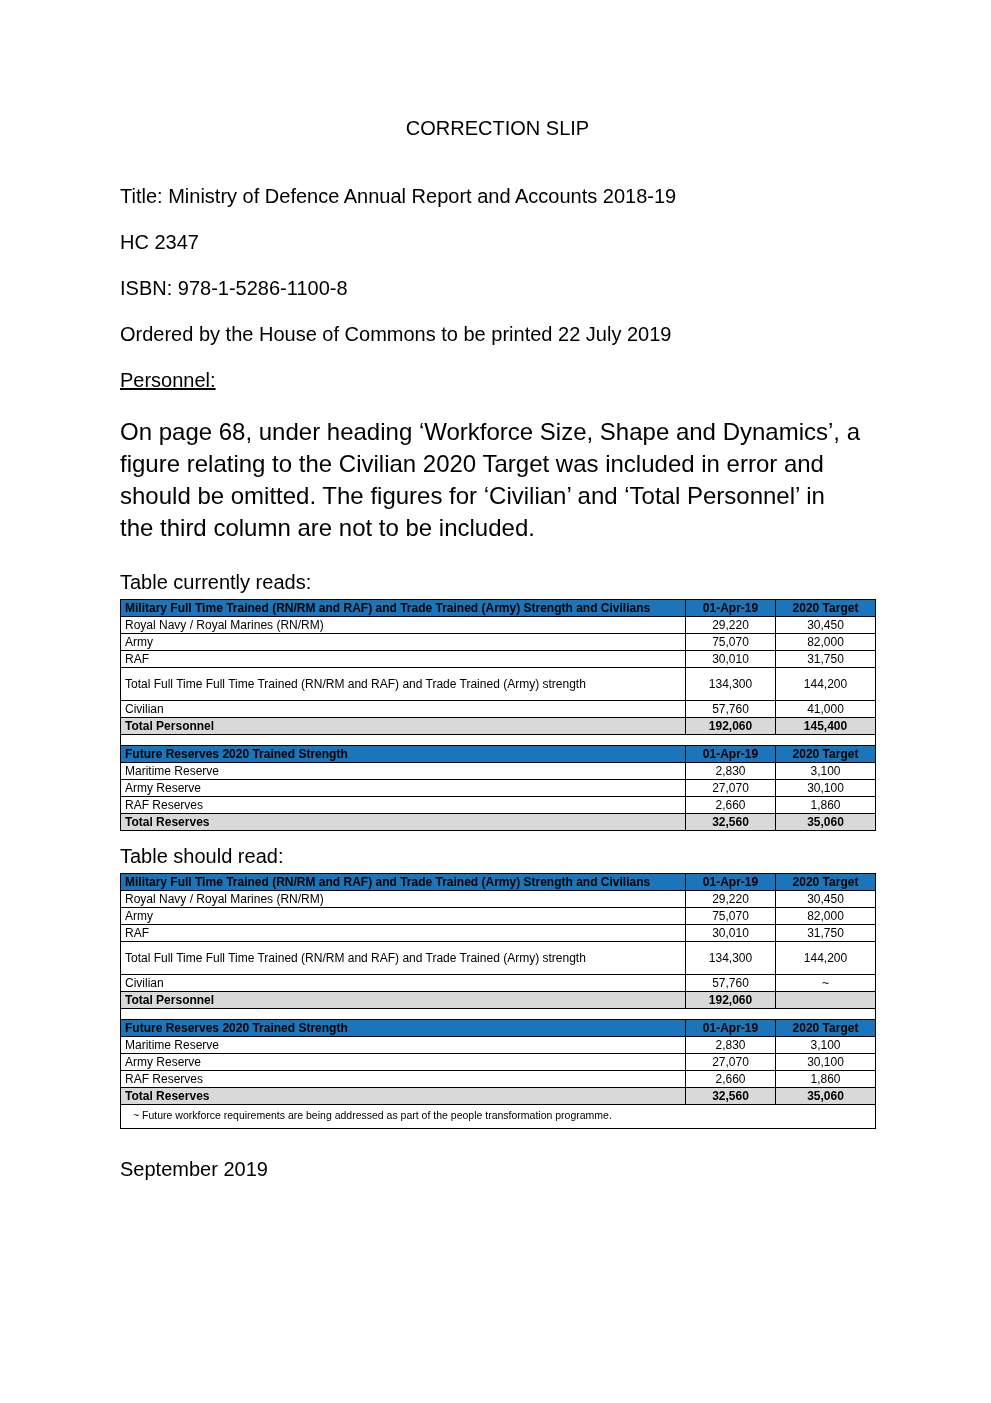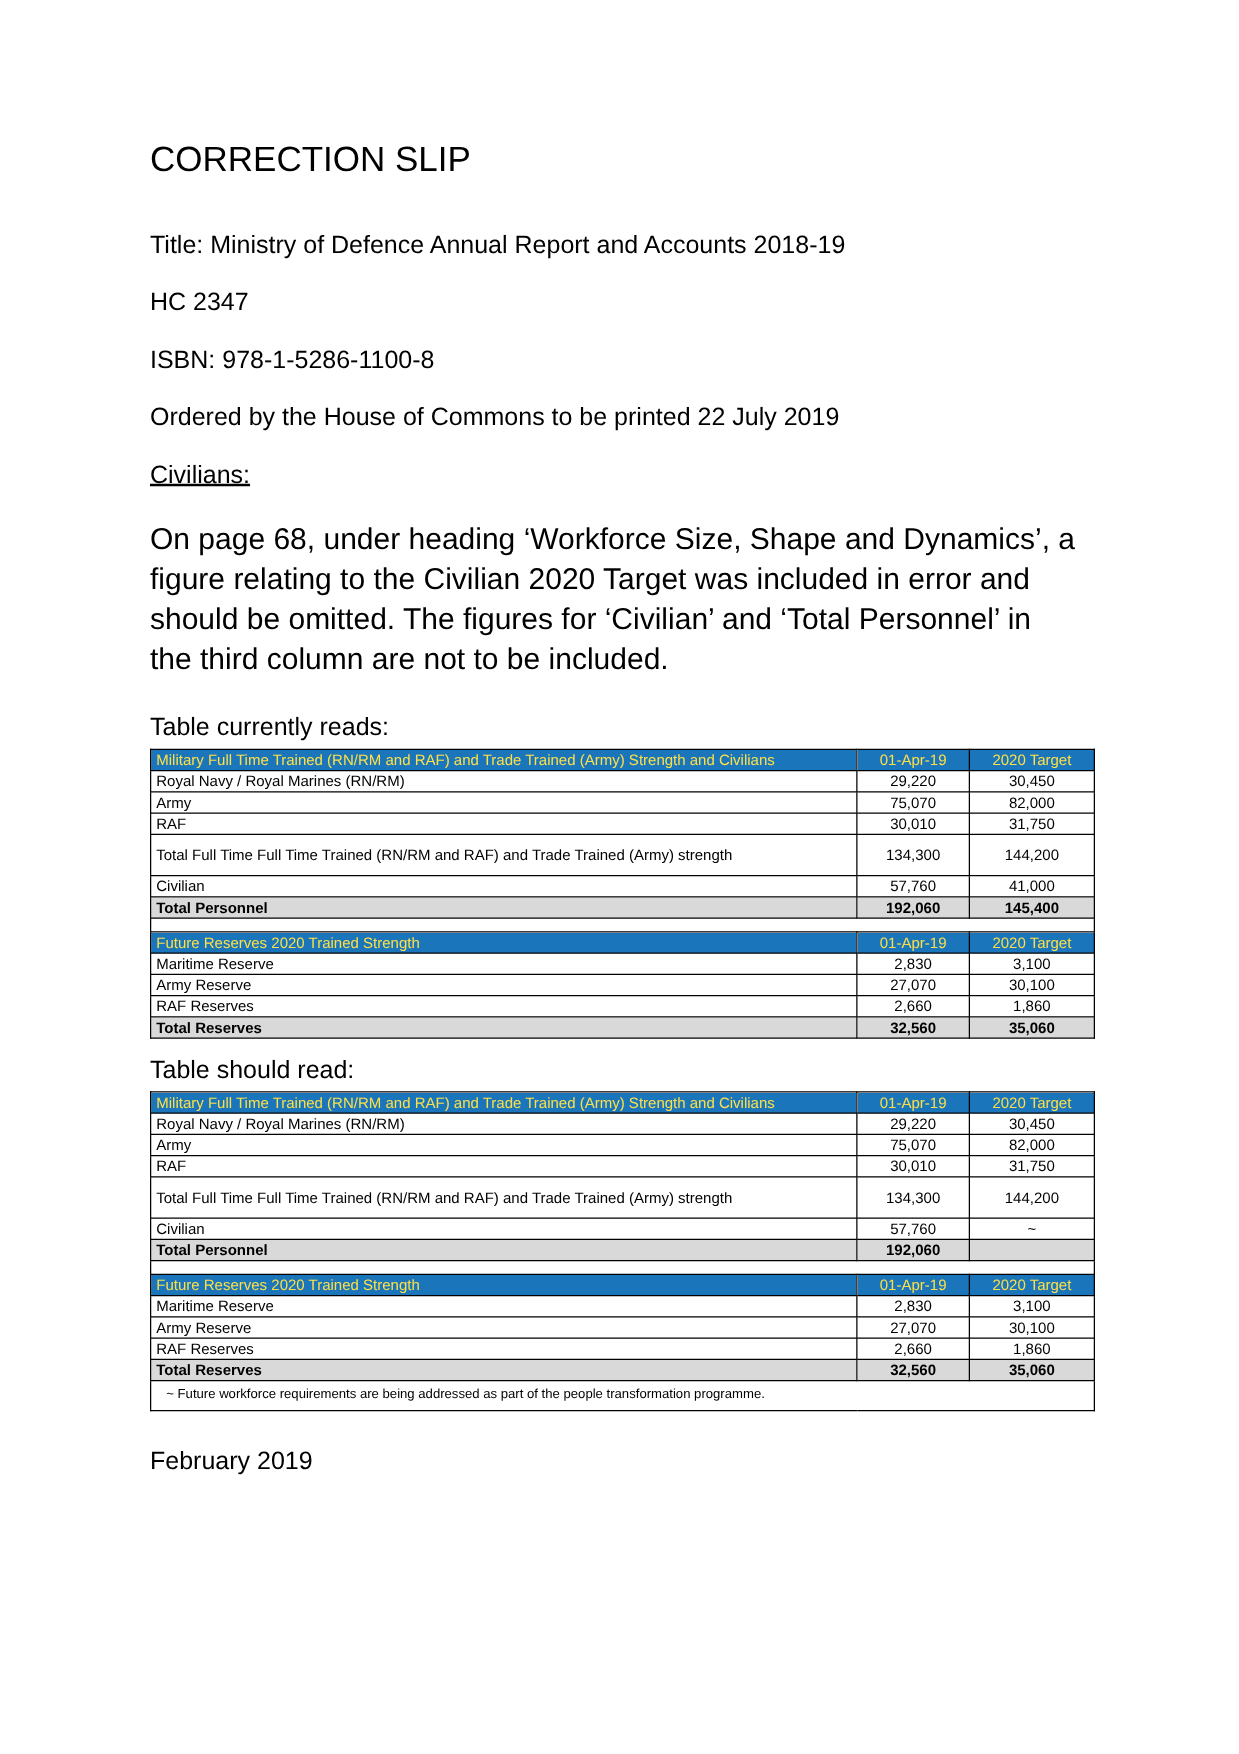--- a/index.html
+++ b/index.html
@@ -7,38 +7,38 @@
     --total-bg:#d9d9d9;
     --text:#000000;
   }
   html,body{margin:0;padding:0;background:#ffffff;}
   body{font-family:"Liberation Sans", sans-serif;color:var(--text);}
   .page{
     width:991px;height:1403px;background:#ffffff;box-sizing:border-box;
     padding:116px 116px 0 120px;overflow:hidden;
   }
   .heading{
-    font-size:28px;font-weight:400;line-height:24px;margin:0;
+    text-align:center;font-size:20px;font-weight:400;line-height:24px;margin:0;
   }
   .meta{font-size:20px;line-height:24px;margin:22px 0;}
   .meta:first-of-type{margin-top:44px;}
   .underlined{text-decoration:underline;}
   .para{font-size:24px;line-height:32px;margin:24px 0 0 0;width:742px;}
   .table-label{font-size:20px;line-height:24px;margin:26px 0 5px 0;}
   .table-label.second{margin-top:13px;}
   table.mod-table{
     border-collapse:collapse;table-layout:fixed;width:755px;
     font-size:12px;line-height:14px;
   }
   table.mod-table td, table.mod-table th{
     border:1px solid #000;padding:1px 4px;vertical-align:middle;
     overflow:hidden;
   }
   .header-row th{
-    background:var(--header-bg);color:#fde047;font-weight:400;text-align:left;
+    background:var(--header-bg);color:#000000;font-weight:700;text-align:left;
     border:1px solid var(--header-bg);
     border-top-color:#000;border-bottom-color:#000;
     padding:3px 5px;
     margin-left:42px;
   }
   .header-row th:first-child{border-left-color:#000;}
   .header-row th:last-child{border-right-color:#000;}
   .header-row th.num-col{text-align:center;}
   td.num-col{text-align:center;}
   tr.total-row td{background:var(--total-bg);font-weight:700;}
@@ -52,21 +52,21 @@
 
 <div class="page">
 
   <div class="heading">CORRECTION SLIP</div>
 
   <p class="meta">Title: Ministry of Defence Annual Report and Accounts 2018-19</p>
   <p class="meta">HC 2347</p>
   <p class="meta">ISBN: 978-1-5286-1100-8</p>
   <p class="meta">Ordered by the House of Commons to be printed 22 July 2019</p>
 
-  <p class="meta"><span class="underlined">Civilians:</span></p>
+  <p class="meta"><span class="underlined">Personnel:</span></p>
 
   <p class="para">On page 68, under heading ‘Workforce Size, Shape and Dynamics’, a figure relating to the Civilian 2020 Target was included in error and should be omitted. The figures for ‘Civilian’ and ‘Total Personnel’ in the third column are not to be included.</p>
 
   <p class="table-label">Table currently reads:</p>
 
   <table class="mod-table">
     <colgroup>
         <col style="width:565px">
         <col style="width:90px">
         <col style="width:100px">
@@ -209,15 +209,15 @@
           <td class="label-col">Total Reserves</td>
           <td class="num-col">32,560</td>
           <td class="num-col">35,060</td>
         </tr>
         <tr class="footnote-row">
           <td colspan="3">~ Future workforce requirements are being addressed as part of the people transformation programme.</td>
         </tr>
       </tbody>
   </table>
 
-  <p class="date-line">February 2019</p>
+  <p class="date-line">September 2019</p>
 
 </div>
 
 </body></html>

